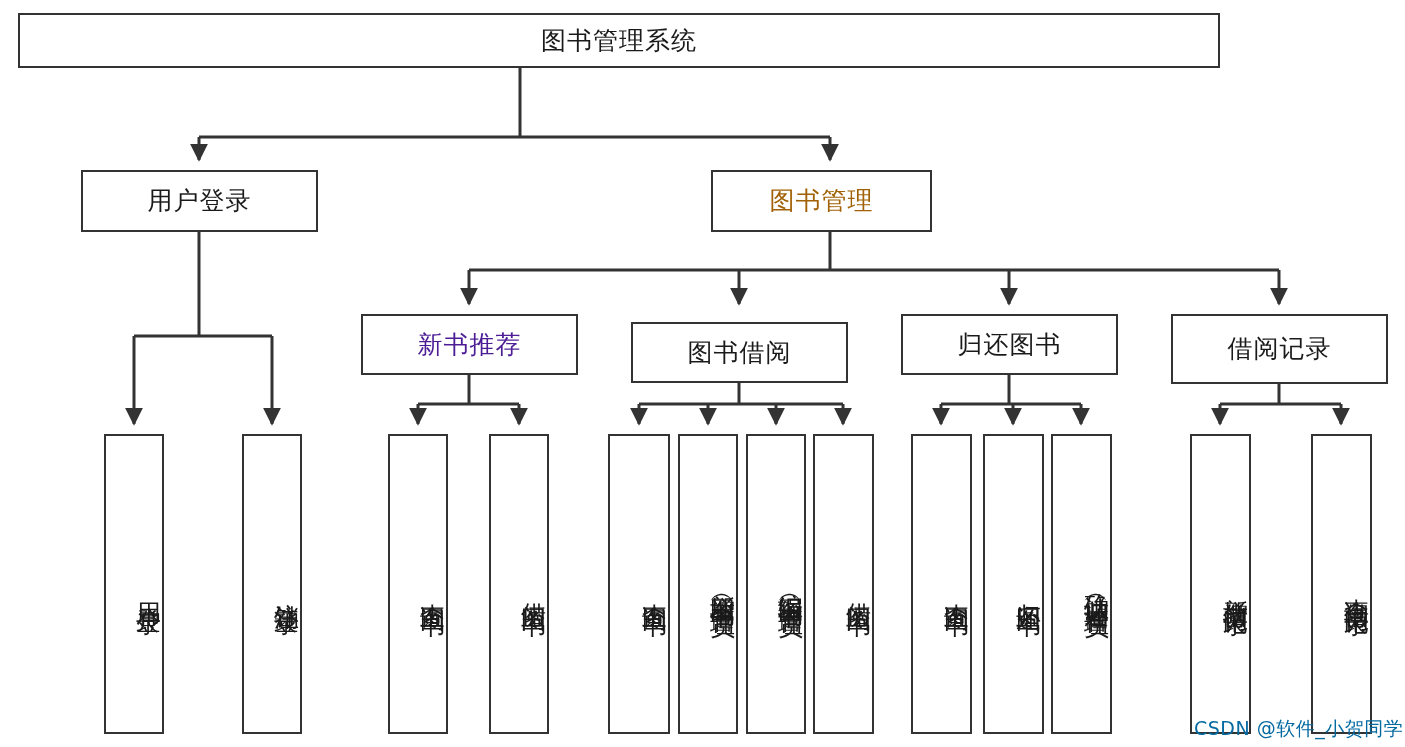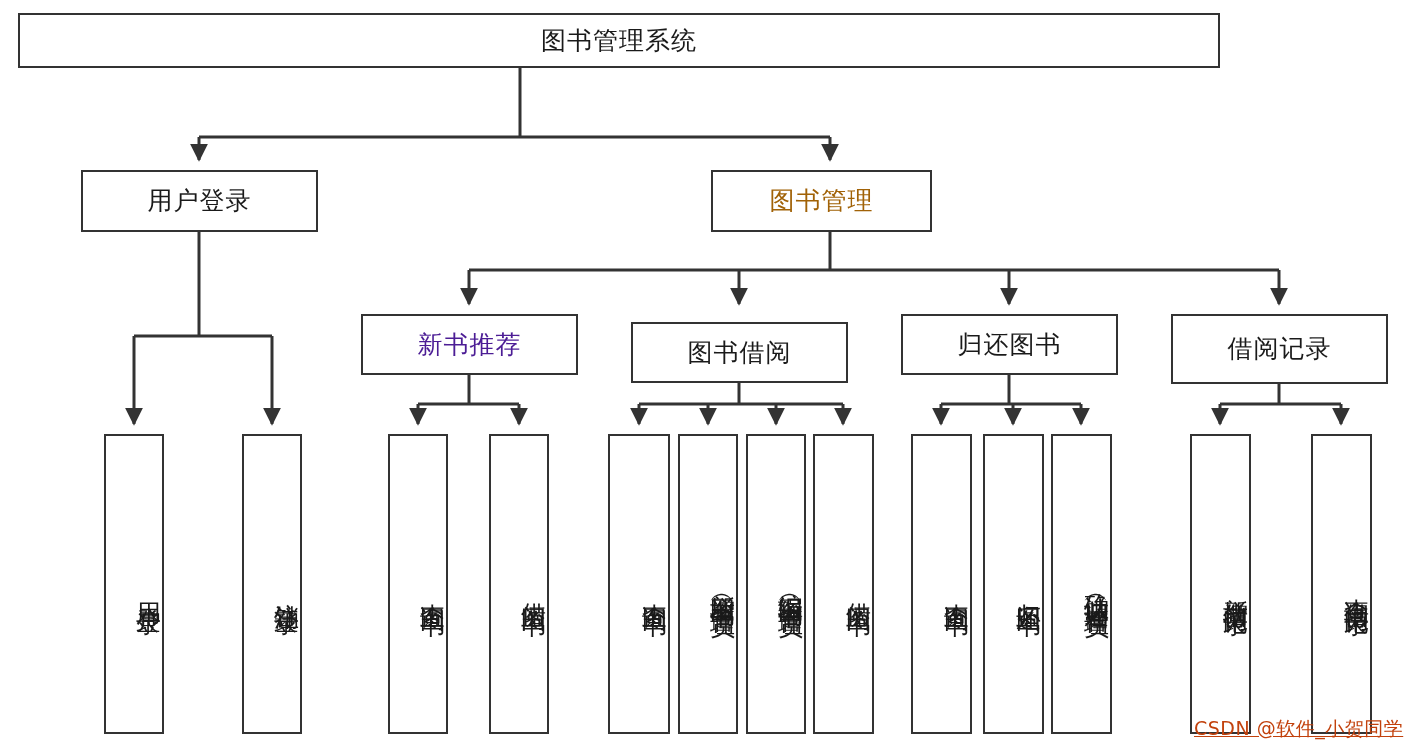--- a/index.html
+++ b/index.html
@@ -143,15 +143,15 @@
   <div class="node vert" style="left: 608px; top: 434px; width: 62px; height: 300px; border-color: rgb(51, 51, 51); color: rgb(26, 26, 26); background: rgb(255, 255, 255);">查询图书</div>
   <div class="node vert tall-text" style="left: 678px; top: 434px; width: 60px; height: 300px; border-color: rgb(51, 51, 51); color: rgb(26, 26, 26); background: rgb(255, 255, 255);">新增图书（管理员）</div>
   <div class="node vert tall-text" style="left: 746px; top: 434px; width: 60px; height: 300px; border-color: rgb(51, 51, 51); color: rgb(26, 26, 26); background: rgb(255, 255, 255);">编辑图书（管理员）</div>
   <div class="node vert" style="left: 813px; top: 434px; width: 61px; height: 300px; border-color: rgb(51, 51, 51); color: rgb(26, 26, 26); background: rgb(255, 255, 255);">借阅图书</div>
   <div class="node vert" style="left: 911px; top: 434px; width: 61px; height: 300px; border-color: rgb(51, 51, 51); color: rgb(26, 26, 26); background: rgb(255, 255, 255);">查询图书</div>
   <div class="node vert" style="left: 983px; top: 434px; width: 61px; height: 300px; border-color: rgb(51, 51, 51); color: rgb(26, 26, 26); background: rgb(255, 255, 255);">归还图书</div>
   <div class="node vert tall-text" style="left: 1051px; top: 434px; width: 61px; height: 300px; border-color: rgb(51, 51, 51); color: rgb(26, 26, 26); background: rgb(255, 255, 255);">确认归还（管理员）</div>
   <div class="node vert tall-text" style="left: 1190px; top: 434px; width: 61px; height: 300px; border-color: rgb(51, 51, 51); color: rgb(26, 26, 26); background: rgb(255, 255, 255);">新增借阅记录</div>
   <div class="node vert tall-text" style="left: 1311px; top: 434px; width: 61px; height: 300px; border-color: rgb(51, 51, 51); color: rgb(26, 26, 26); background: rgb(255, 255, 255);">查询借阅记录</div>
 
-  <div class="watermark" style="left: 1194px; top: 716px; color: #c2410c; text-decoration: underline;">CSDN @软件_小贺同学</div>
+  <div class="watermark" style="left: 1194px; top: 716px; color: #0369a1;">CSDN @软件_小贺同学</div>
 
 </div>
 
 </body></html>

